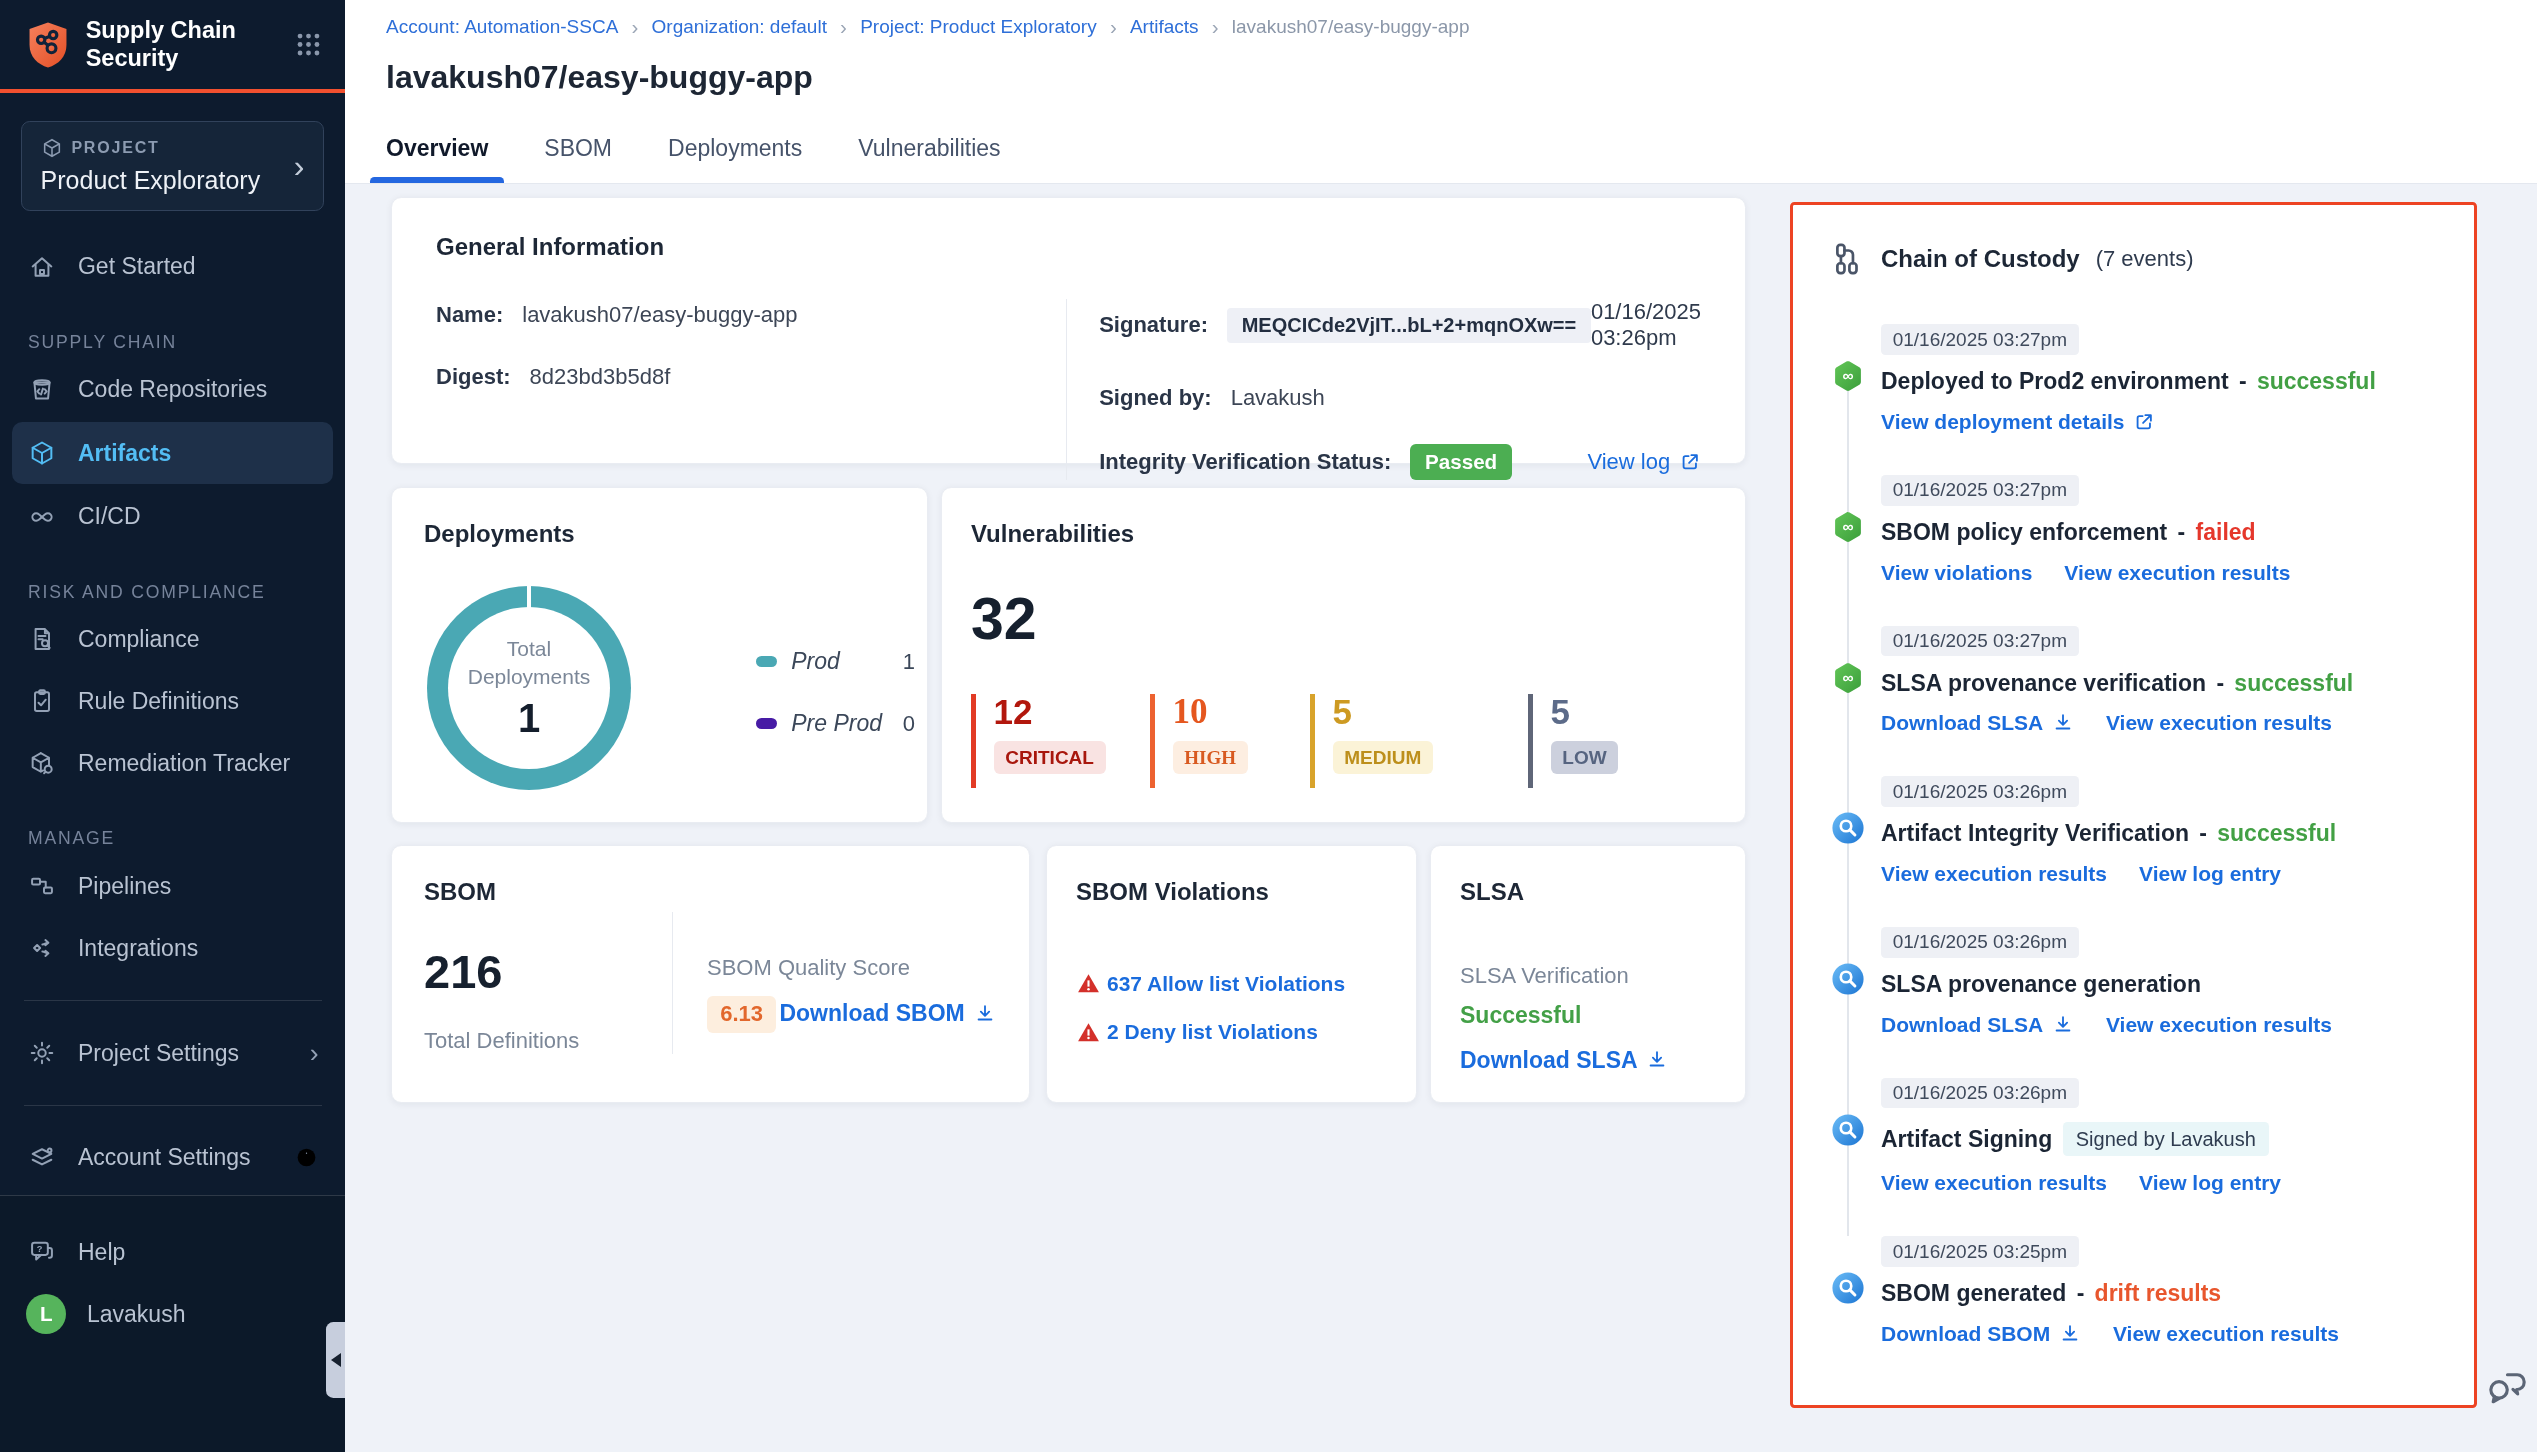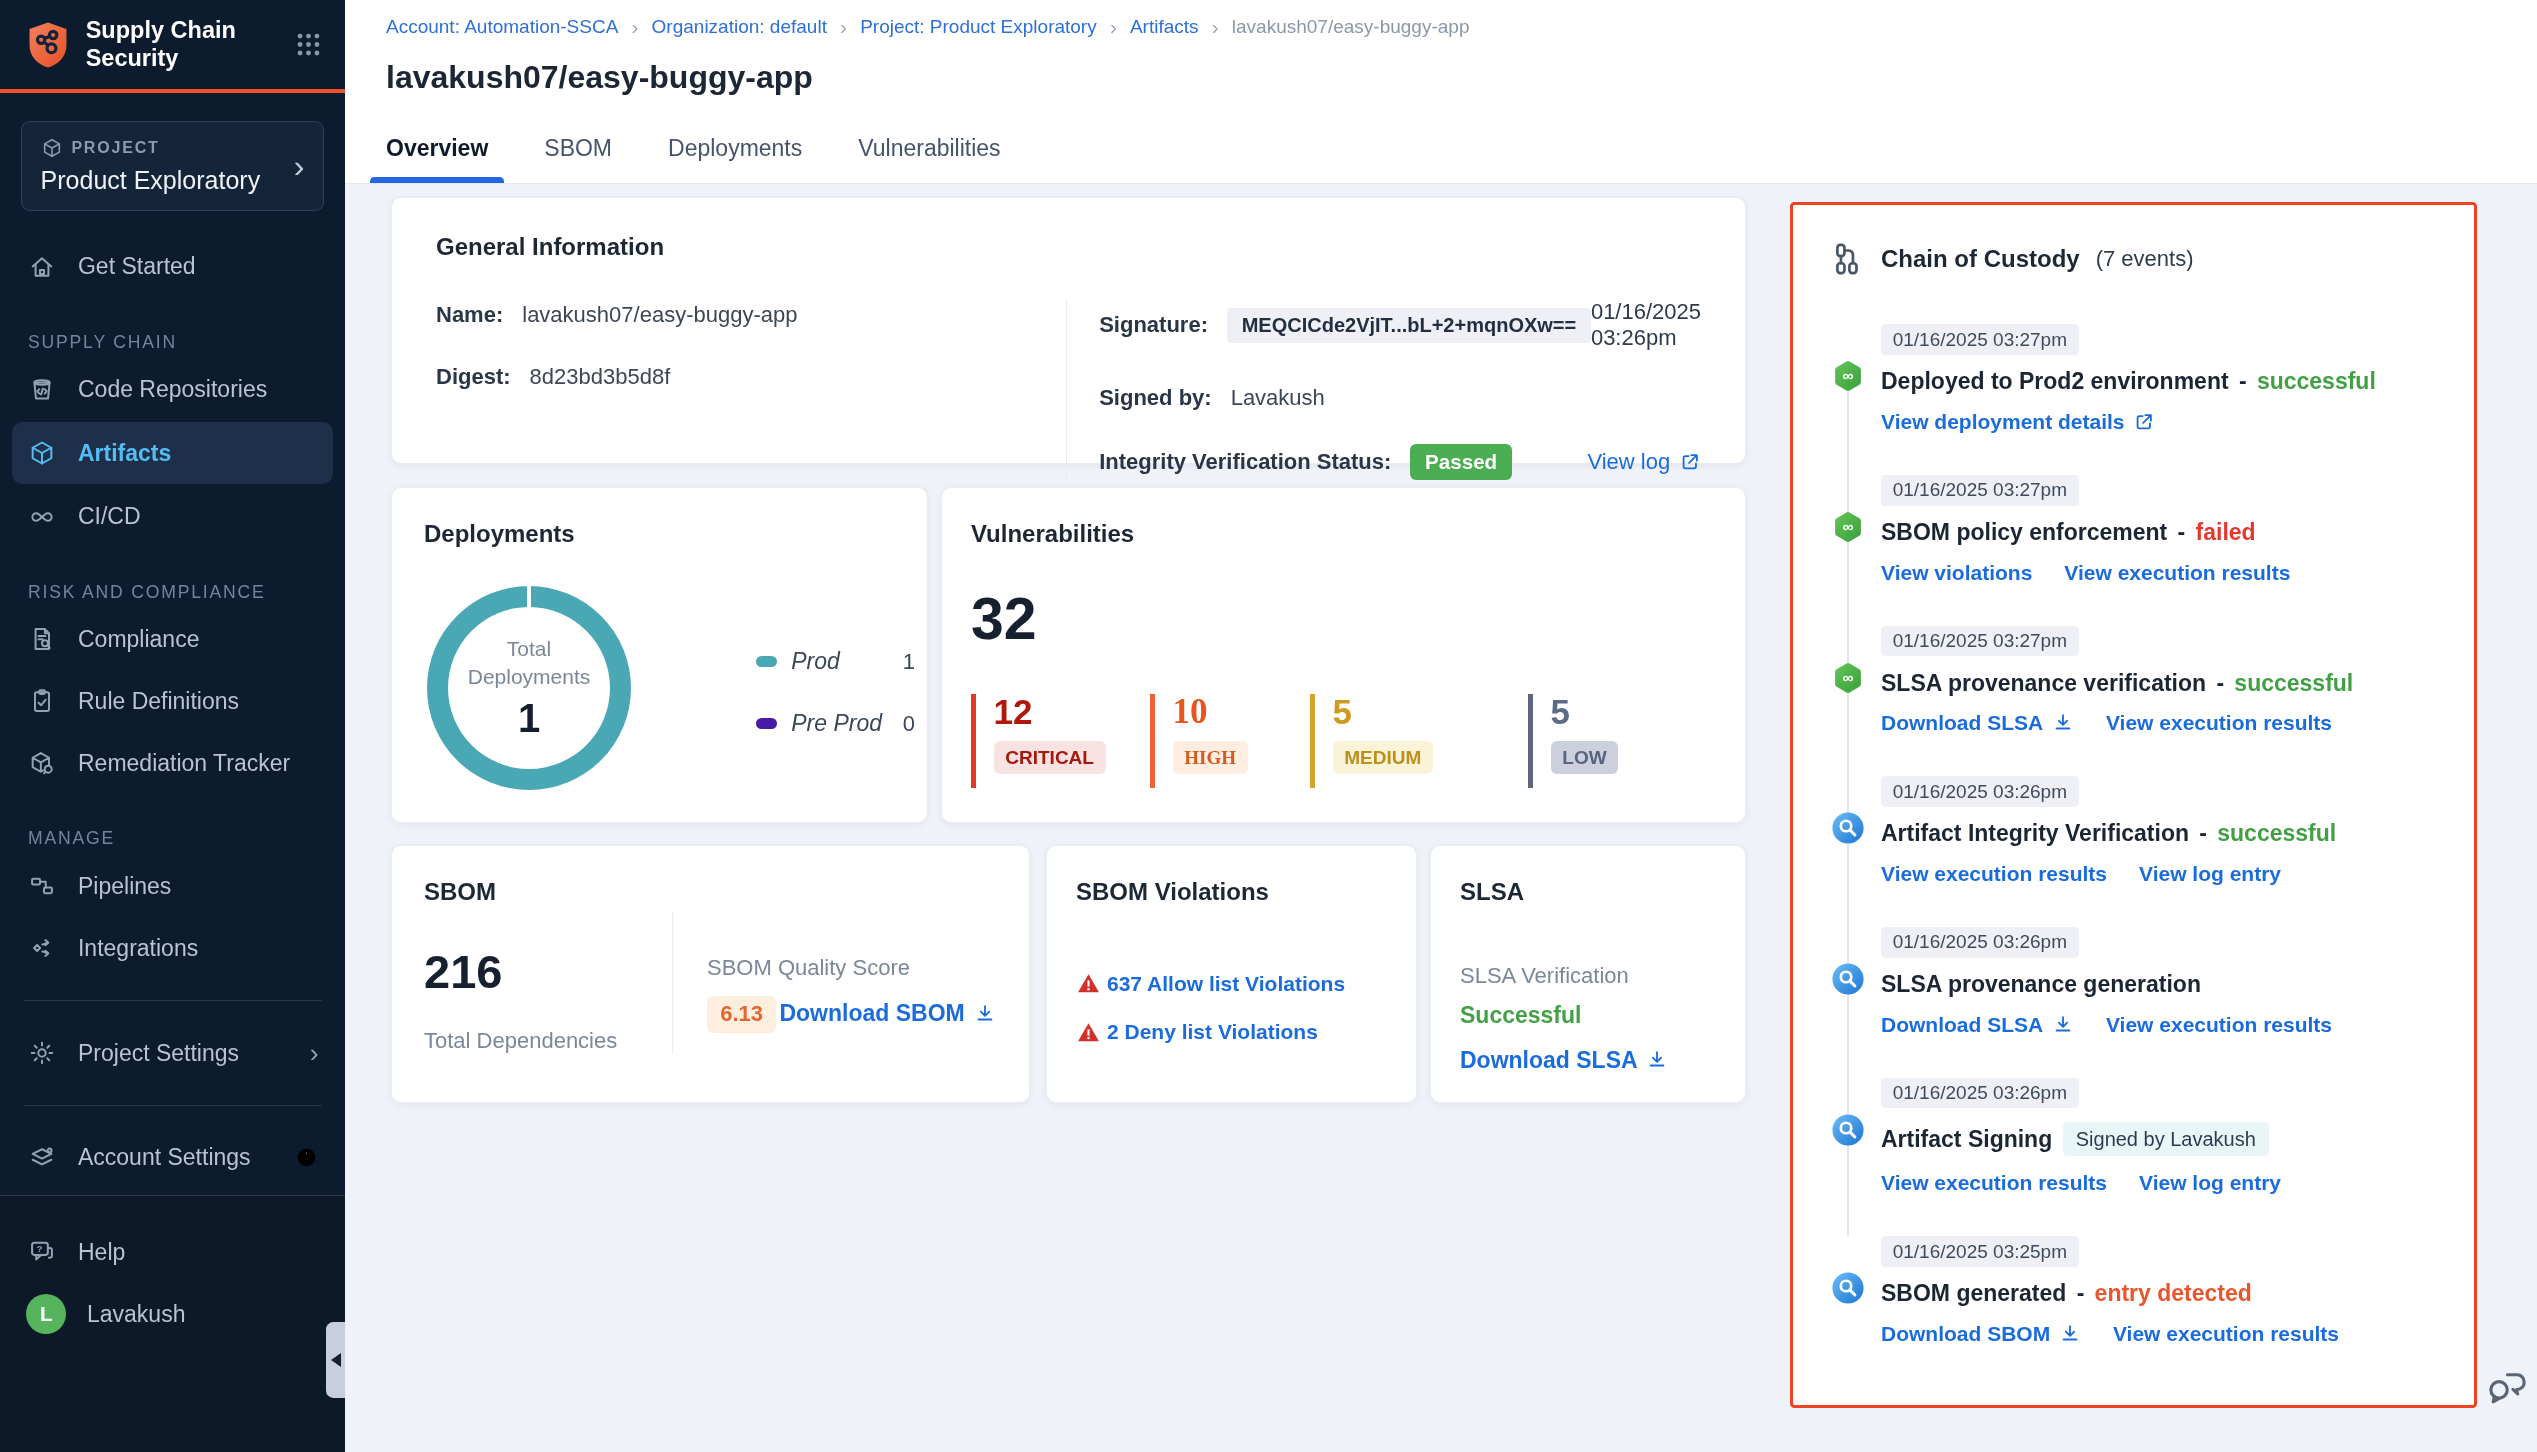--- a/index.html
+++ b/index.html
@@ -462,21 +462,21 @@
         <span class="sev-badge">LOW</span>
       </div>
     </div>
   </section>
 
   <section class="card" id="card-sbom">
     <h2 class="card-title">SBOM</h2>
     <div class="sbom-flex">
       <div class="sbom-left">
         <div class="sbom-total">216</div>
-        <div class="sbom-deps">Total Dependencies</div>
+        <div class="sbom-deps">Total Definitions</div>
       </div>
       <div class="sbom-right">
         <div class="q-label">SBOM Quality Score</div>
         <span class="q-chip">6.13</span>
         <a class="link dl-link">
           <span>Download SBOM</span>
           <span class="dl-ic">
             <svg viewBox="0 0 24 24">
                 <path d="M12 3.5v10 M7.5 9.5 12 14l4.5-4.5 M5 18h14"></path>
               </svg>
@@ -693,21 +693,21 @@
           <svg viewBox="0 0 24 24">
               <circle cx="12" cy="12" r="11" fill="url(#bb1)"></circle>
               <circle cx="10.6" cy="10.6" r="3.7" fill="none" stroke="#fff" stroke-width="1.9"></circle>
               <path d="M13.3 13.3l3.6 3.6" stroke="#fff" stroke-width="2.1" stroke-linecap="round"></path>
             </svg>
           </span>
         <span class="edate">01/16/2025 03:25pm</span>
         <div class="etitle">
           <span>SBOM generated</span>
           <span>-</span>
-          <span class="status drift">entry detected</span>
+          <span class="status drift">drift results</span>
         </div>
         <div class="elinks">
           <a class="link">
             <span>Download SBOM</span>
             <span class="dl-ic">
                 <svg viewBox="0 0 24 24">
                   <path d="M12 3.5v10 M7.5 9.5 12 14l4.5-4.5 M5 18h14"></path>
                 </svg>
               </span>
           </a>

